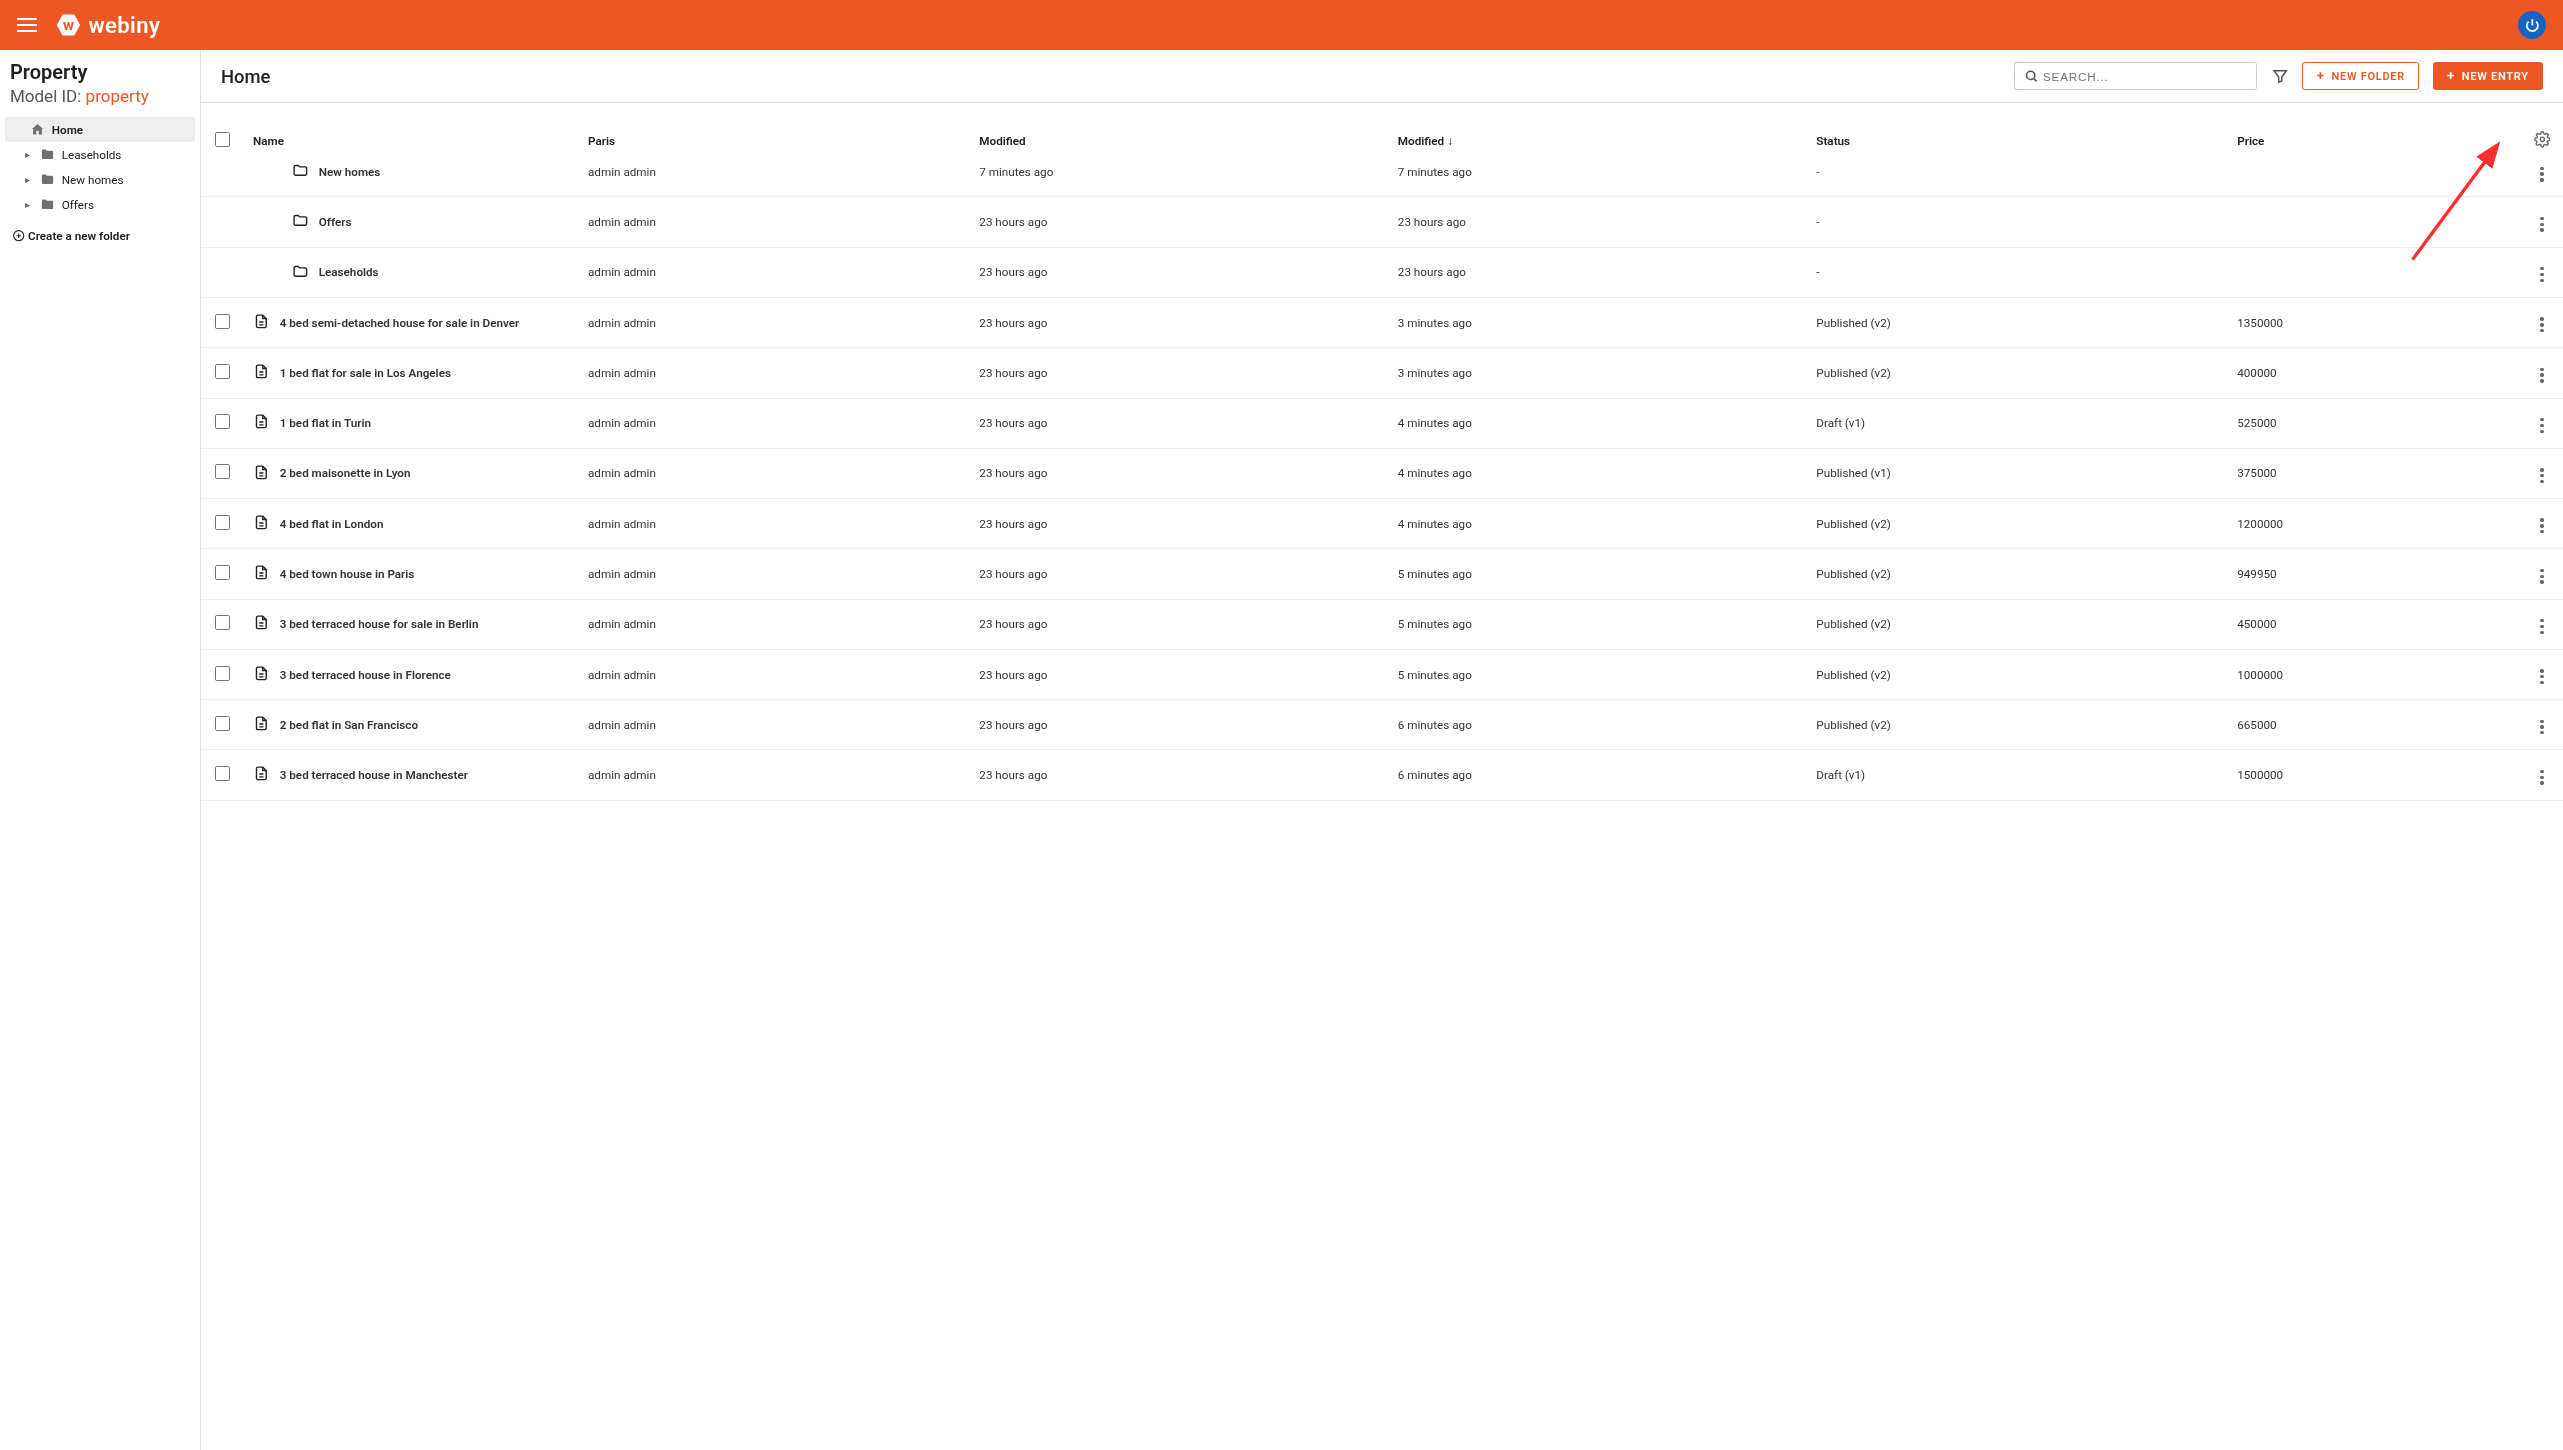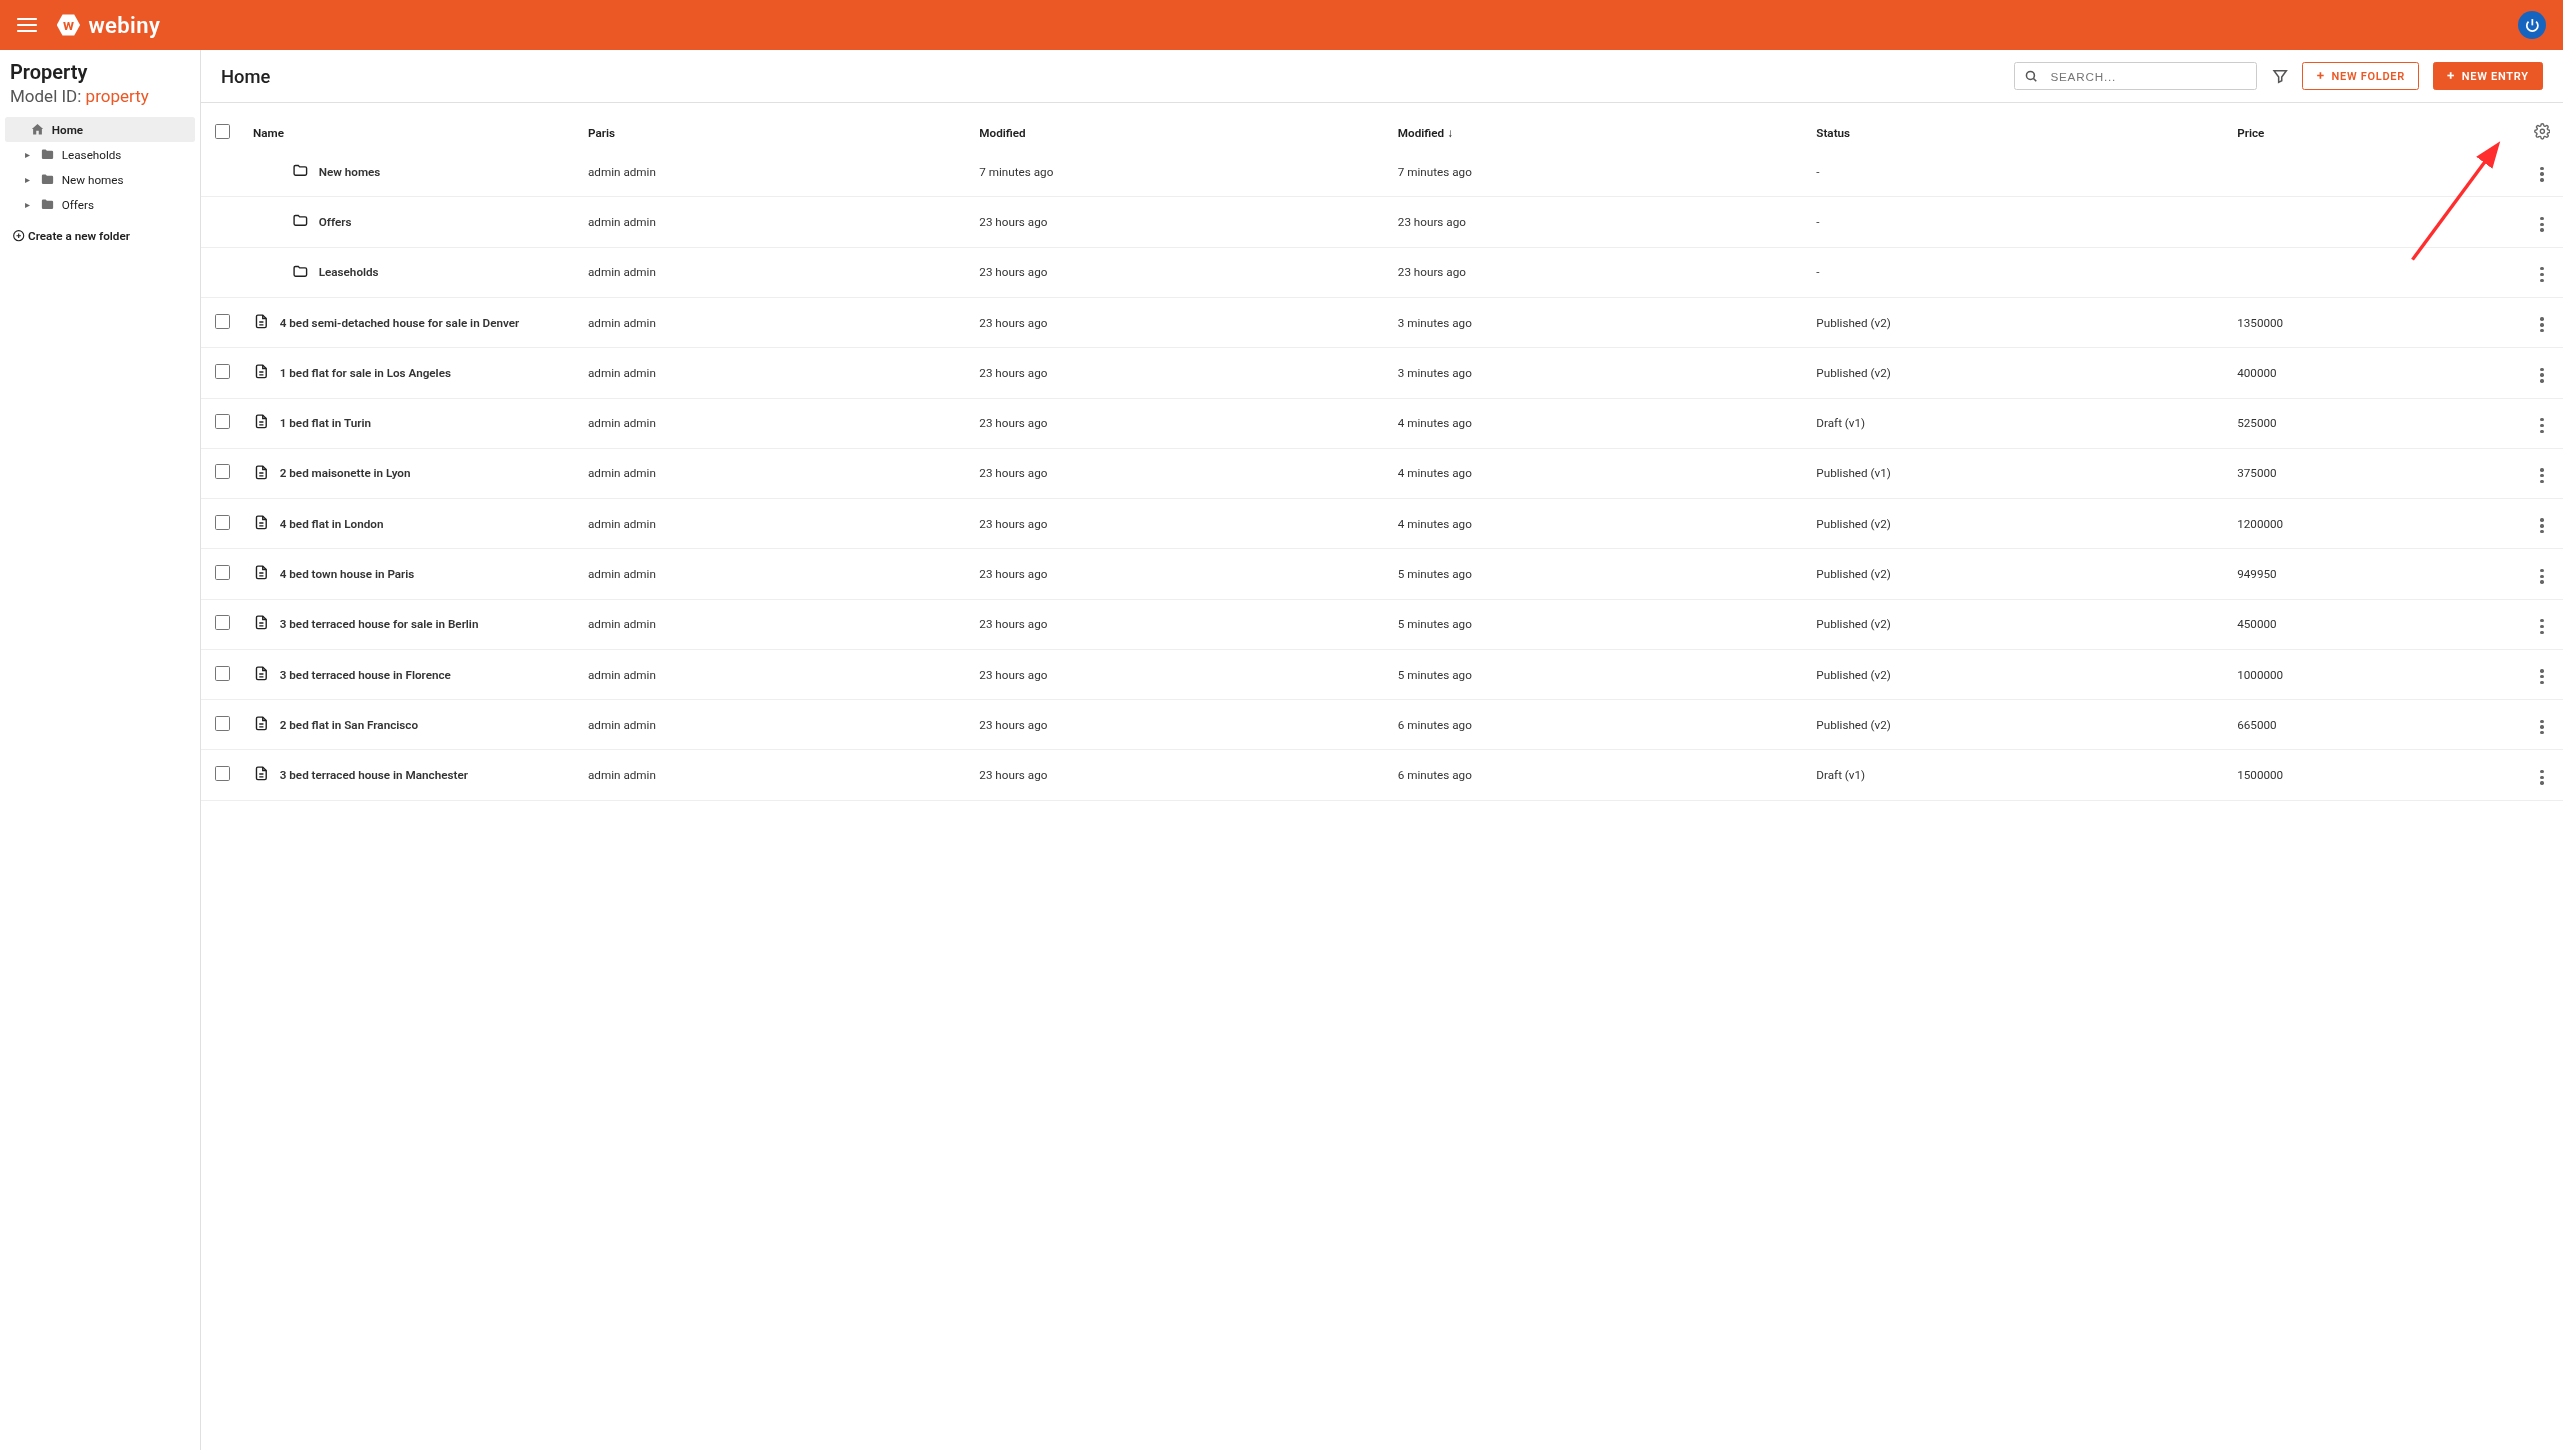--- a/index.html
+++ b/index.html
@@ -62,21 +62,21 @@
 
   
   .content { flex:1; display:flex; flex-direction:column; min-width:0; }
   .content-header {
     display:flex; align-items:center; gap:13.4px;
     padding: 11.7px 20px; border-bottom:0.8px solid #e0e0e0;
   }
   .content-header .page-title { font-size:18.4px; font-weight:500; flex-shrink:0; }
   .content-header .gap { flex:1; }
   .search-box {
-    display:flex; align-items:center; gap:12px;
+    display:flex; align-items:center; gap:4px;
     border:0.8px solid #ccc; border-radius:2.5px; padding:5px 8.4px; width:243px;
   }
   .search-box input {
     border:none; outline:none; font-size:11.7px; letter-spacing:0.8px;
     text-transform:uppercase; color:#888; width:100%;
   }
   .search-box svg { width:16.7px; height:16.7px; color:#555; }
   .filter-btn { width:18.4px; height:18.4px; cursor:pointer; color:#555; }
   .btn {
     display:flex; align-items:center; gap:6.7px;
@@ -86,21 +86,21 @@
   .btn.outline { border:0.8px solid #ec5825; color:#ec5825; background:#fff; }
   .btn.solid { background:#ec5825; color:#fff; border:0.8px solid #ec5825; }
   .btn .plus { font-size:13.4px; line-height:1; }
 
   
   .table-wrap { flex:1; overflow-y:auto; }
   table { width:100%; border-collapse:collapse; }
   thead th {
     text-align:left; font-size:11.7px; font-weight:600; padding:11.7px 10px;
     border-bottom:0.8px solid #e0e0e0; color:#212121; background:#fff;
-    position:sticky; top:8px;
+    position:sticky; top:16px;
   }
   tbody td {
     padding:11.7px 10px; border-bottom:0.8px solid #eee; font-size:11.7px; color:#333;
     vertical-align:middle;
   }
   .col-check { width:42px; text-align:center; }
   .col-name { width:335px; }
   .col-gear { width:42px; text-align:center; }
   .col-actions { width:42px; text-align:center; }
   .checkbox {

